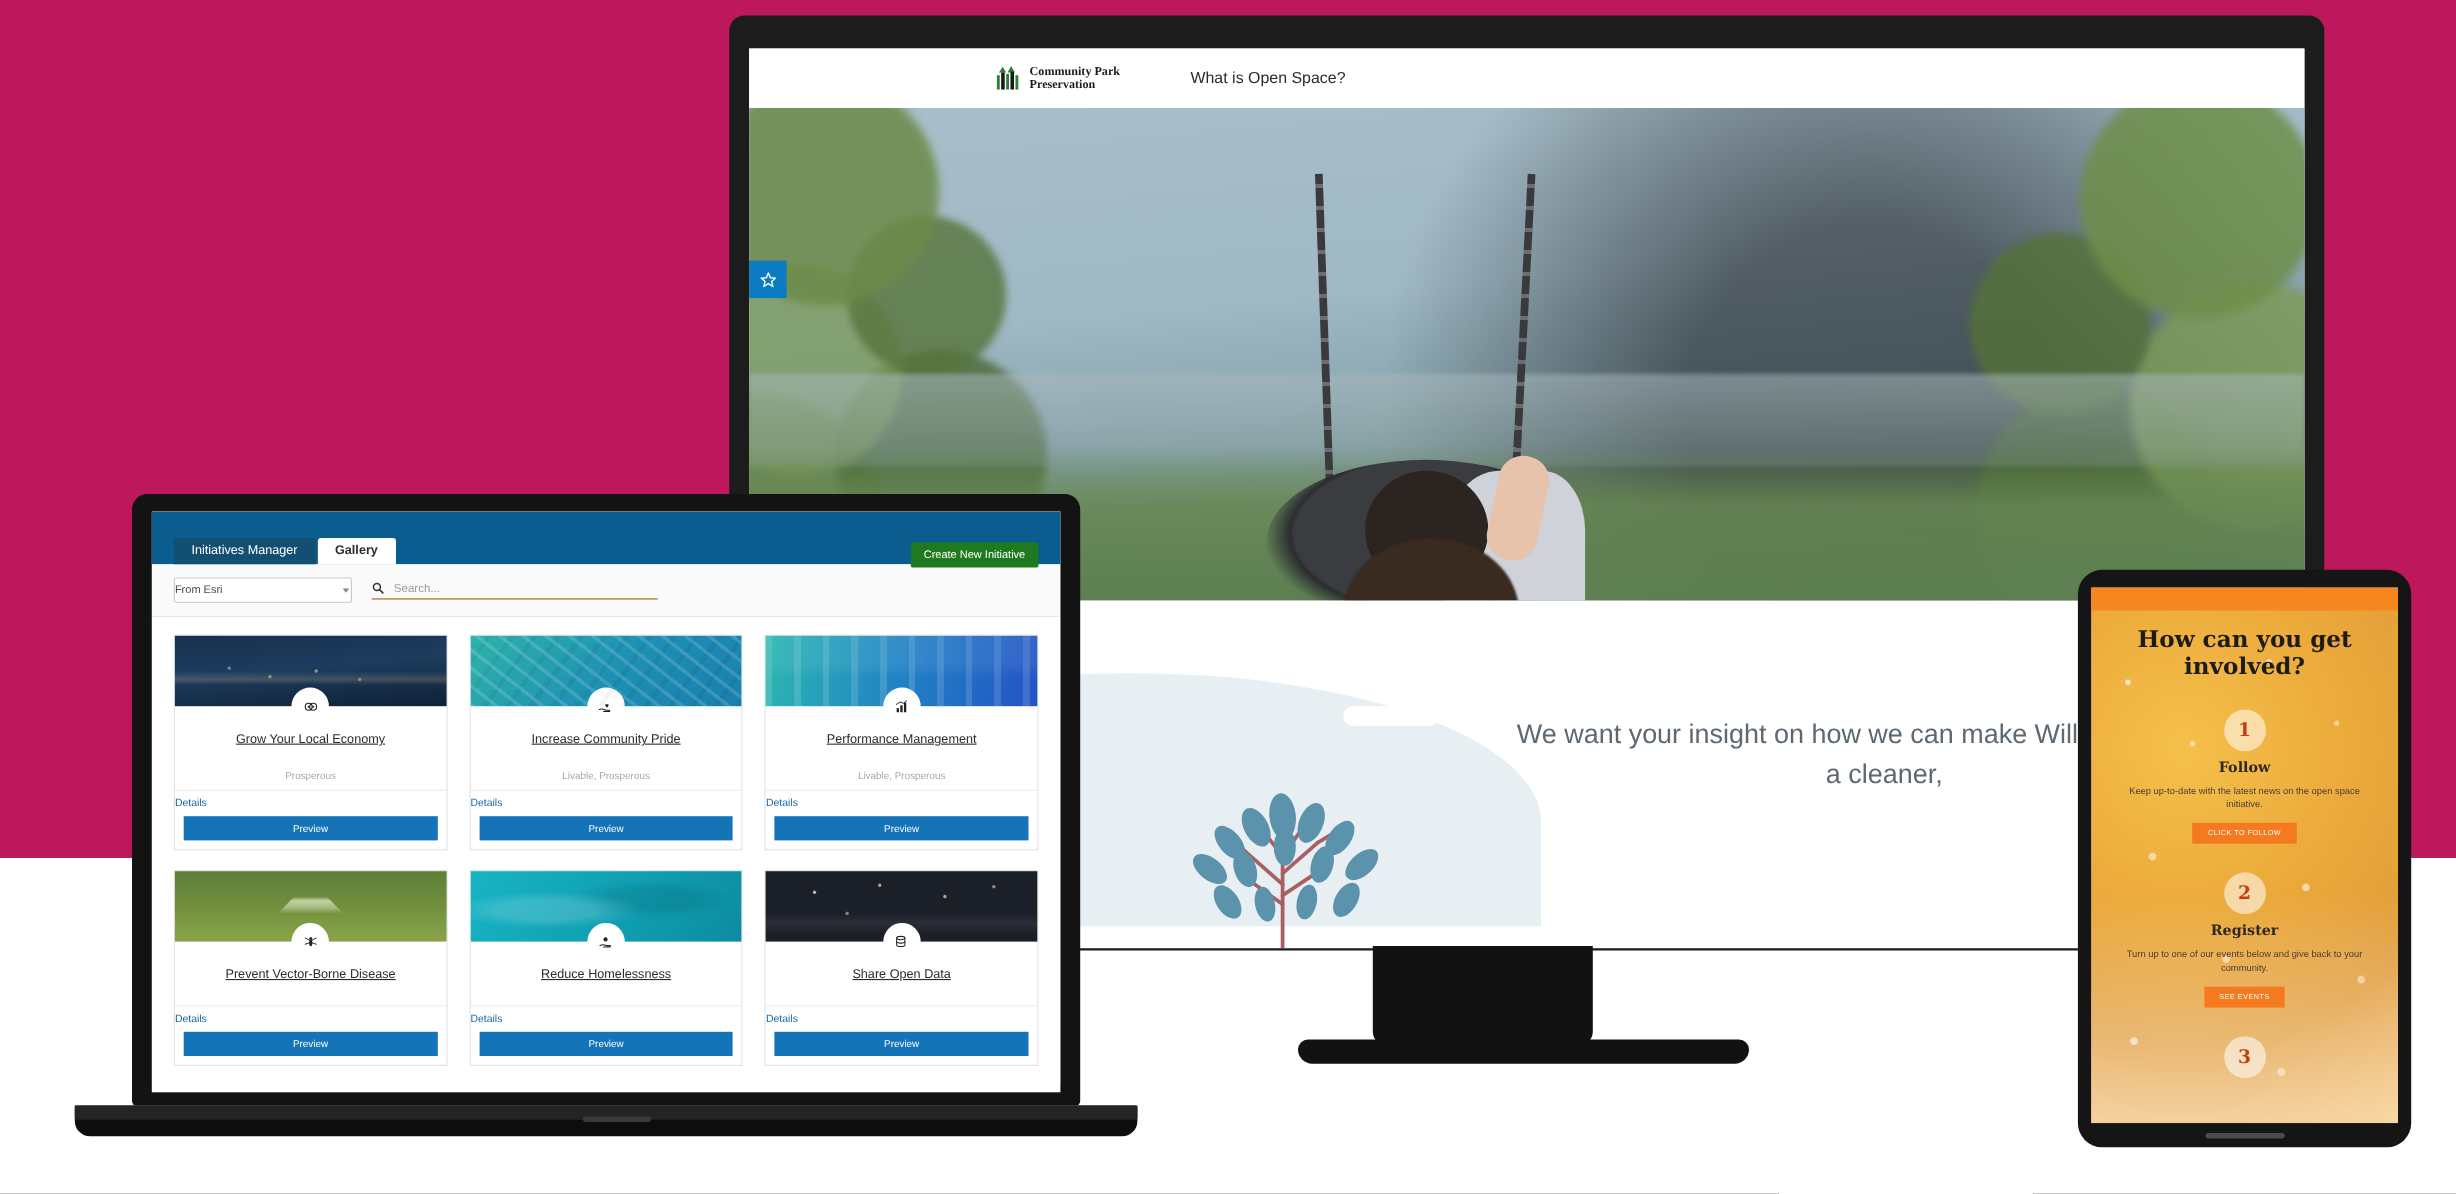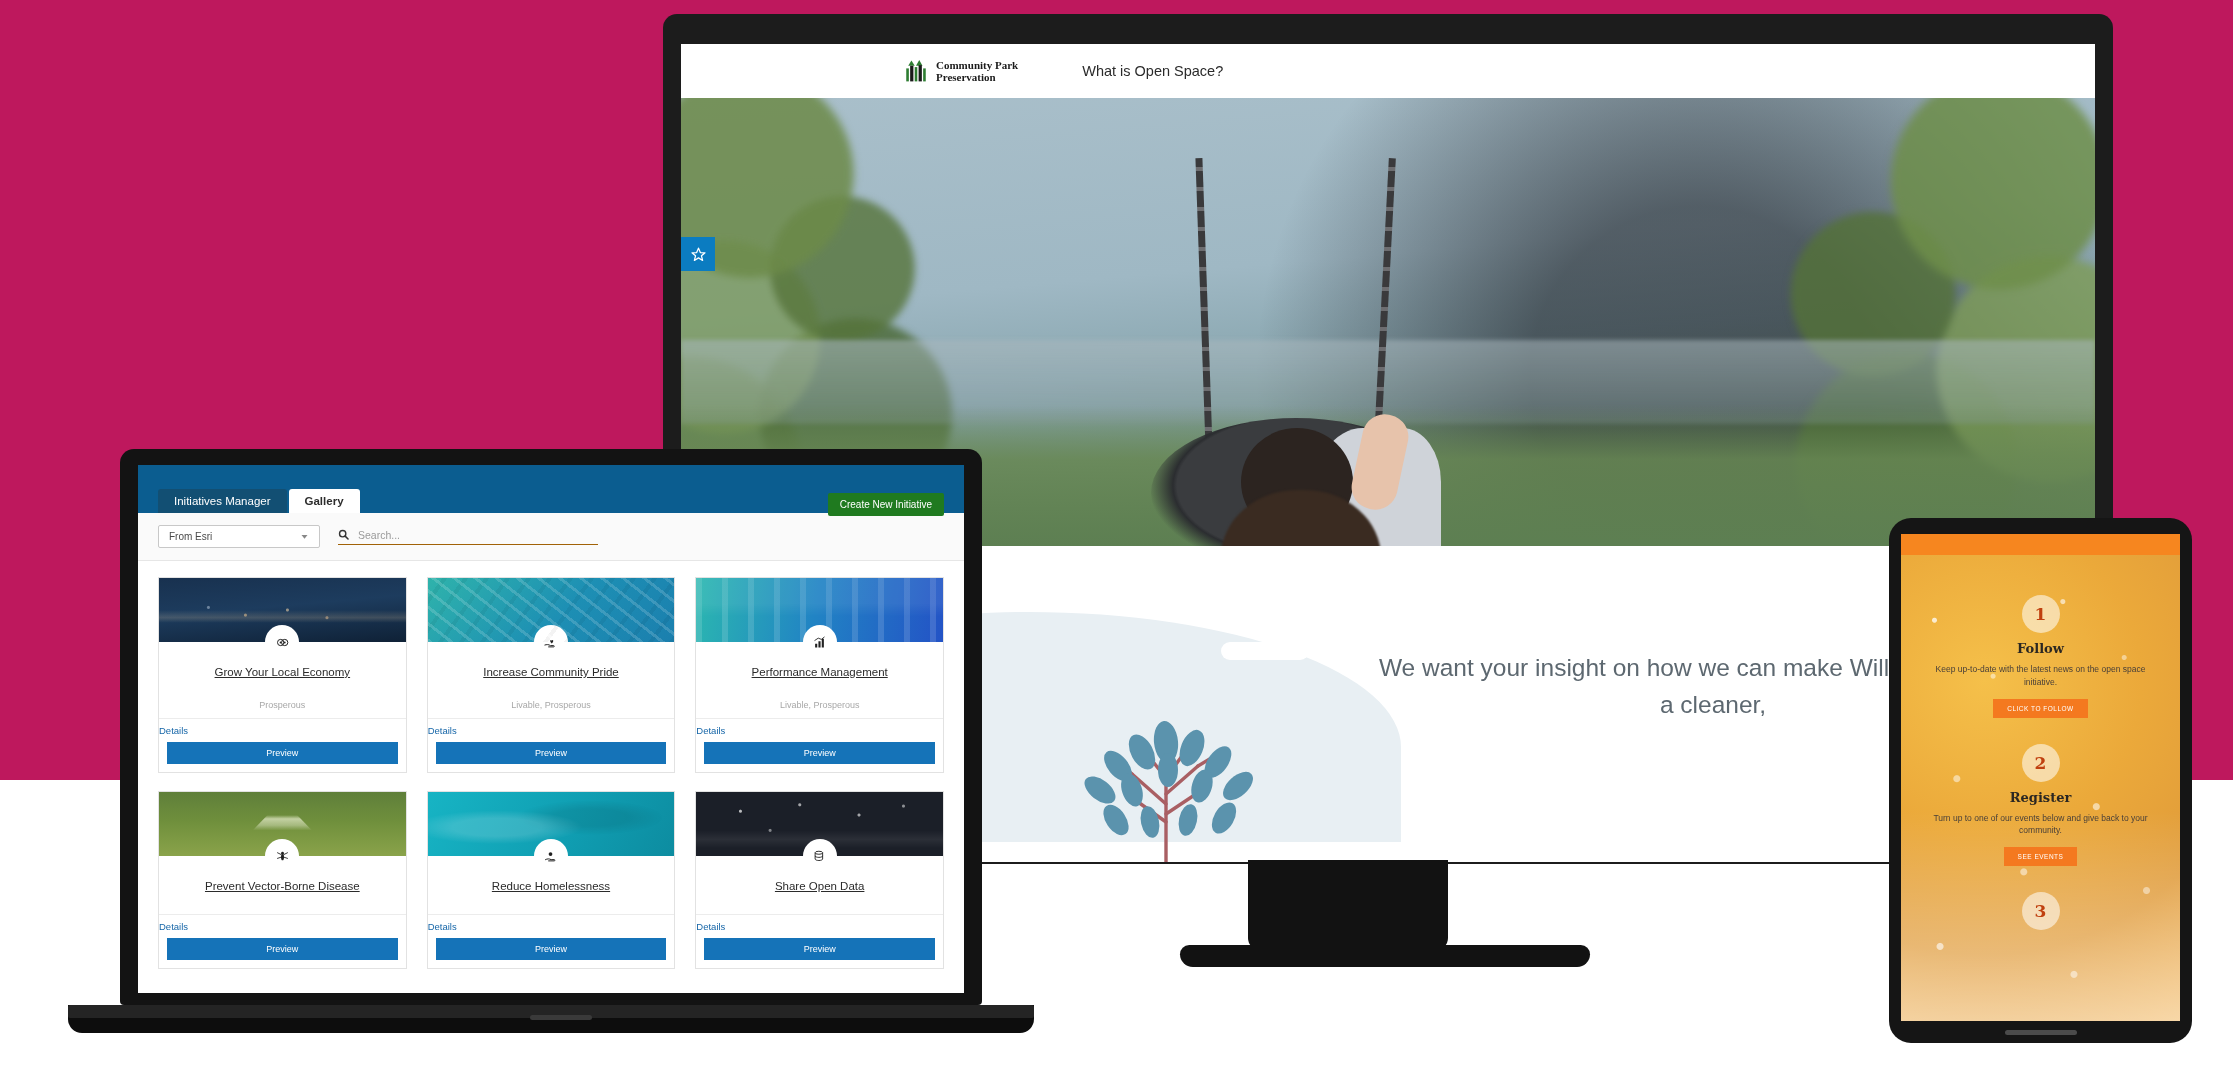--- a/index.html
+++ b/index.html
@@ -153,21 +153,21 @@
     padding:6px 16px; font-size:11.5px; color:#ffffff;
     background:#124f73; border-radius:3px 3px 0 0;
   }
   .app-tab.active { background:#ffffff; color:#2d2d2d;font-weight:bold; }
   .app-toolbar {
     display:flex; align-items:center; gap:18px;
     padding:12px 20px; background:#fafafa; border-bottom:1px solid #e6e6e6;
   }
   .app-select {
     width:162px; height:23px; border:1px solid #c8c8c8; background:#fff;
-    font-size:10px; color:#4a4a4a; padding:0 10px; display:flex; align-items:center;
+    font-size:10px; color:#4a4a4a; padding:0 0; display:flex; align-items:center;
     justify-content:space-between; border-radius:2px;
   }
   .app-search { display:flex; align-items:center; gap:9px; width:260px; border-bottom:1px solid #a16207; padding-bottom:3px; }
   .app-search-input { font-size:10.5px; color:#9a9a9a; }
   .create-btn {
     position:absolute; right:20px; top:28px;
     background:#1f7a1f; color:#fff; font-size:10px;
     padding:6px 12px; border-radius:2px; white-space:nowrap;text-align:center;
   }
 
@@ -494,20 +494,21 @@
     <div id="laptop-base-top"></div>
     <div id="laptop-notch"></div>
   </div>
 
   <div id="mobile-device">
     <div id="mobile-screen">
       <div class="m-topbar"></div>
       <div class="m-sparkle"></div>
 
       <div class="m-content">
+        <div class="m-title">How can you get involved?</div>
 
         <div>
           <div class="m-step-num">1</div>
           <div class="m-step-title">Follow</div>
           <div class="m-step-desc">Keep up-to-date with the latest news on the open space initiative.</div>
           <div class="m-btn">CLICK TO FOLLOW</div>
         </div>
 
         <div>
           <div class="m-step-num">2</div>

